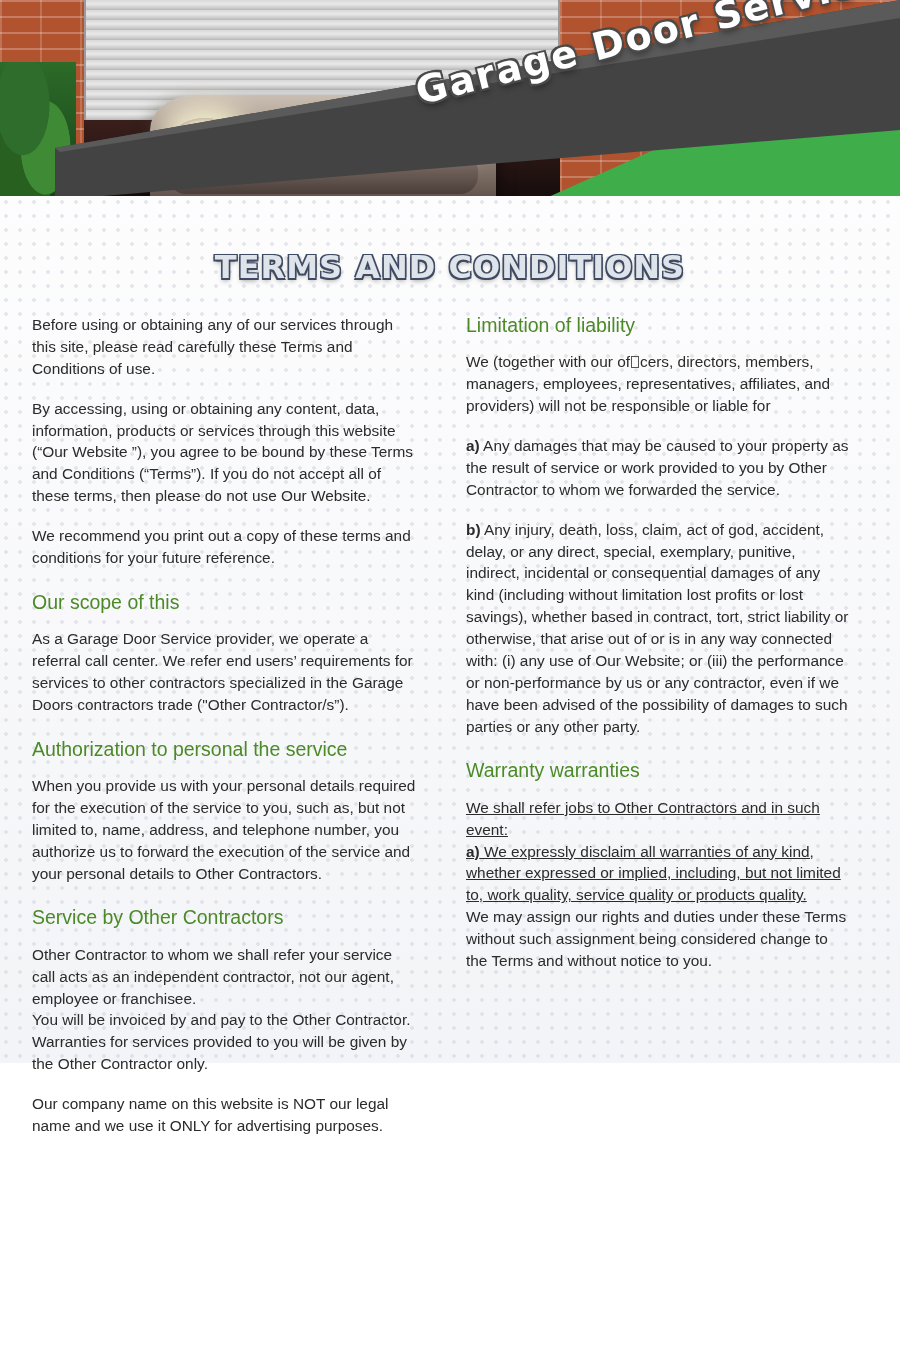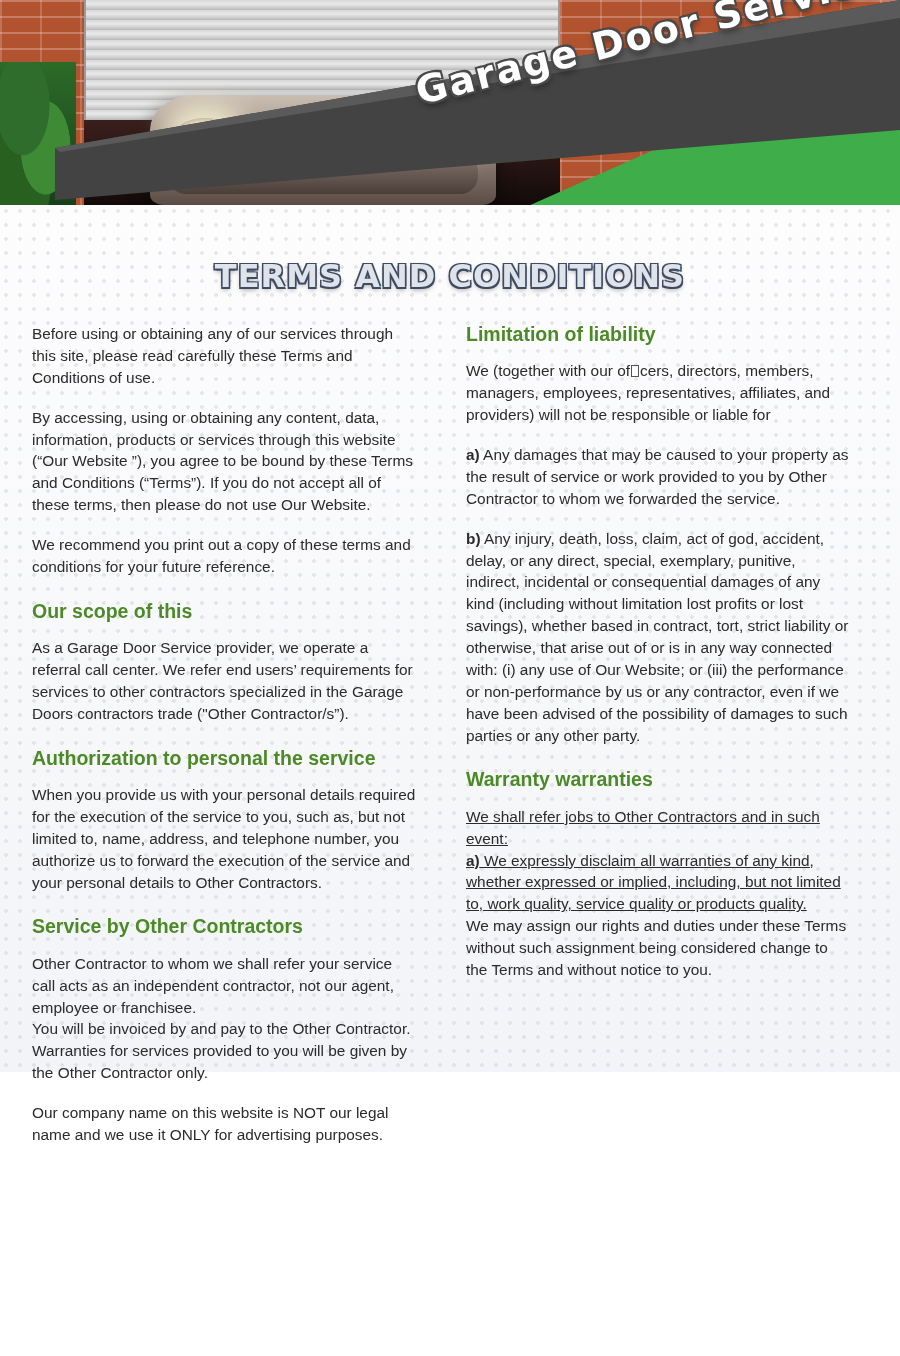--- a/index.html
+++ b/index.html
@@ -127,21 +127,21 @@
     text-shadow:
       -2px -2px 0 #4a4a4a, 2px -2px 0 #4a4a4a,
       -2px 2px 0 #4a4a4a, 2px 2px 0 #4a4a4a,
       0 4px 6px rgba(0,0,0,0.45);
     font-family: "DejaVu Sans", sans-serif;
   }
 
   
   .page {
     position: absolute;
-    left: 0; top: 205px;
+    left: 0; top: 196px;
     width: 900px; height: 867px;
     background:
       radial-gradient(circle at 6px 6px, rgba(200,205,215,0.45) 1.6px, rgba(0,0,0,0) 2px) 0 0 / 14px 14px,
       linear-gradient(to bottom, #fdfdfe, #f3f4f7);
   }
 
   .doc-title {
     text-align: center;
     margin-top: 52px;
     font-size: 32px;
@@ -158,21 +158,21 @@
   .columns {
     display: flex;
     gap: 48px;
     padding: 28px 16px 0 32px;
   }
   .col { width: 386px; }
 
   h2.section-head {
     color: #4c8a27;
     font-size: 19.5px;
-    font-weight: bold;
+    font-weight: normal;
     margin: 22px 0 14px 0;
     line-height: 1.2;
   }
   .col .section-head:first-child { margin-top: 0; }
 
   p.body-text {
     margin: 0 0 18px 0;
     font-size: 15.4px;
     line-height: 1.42;
     color: #2b2b2b;

